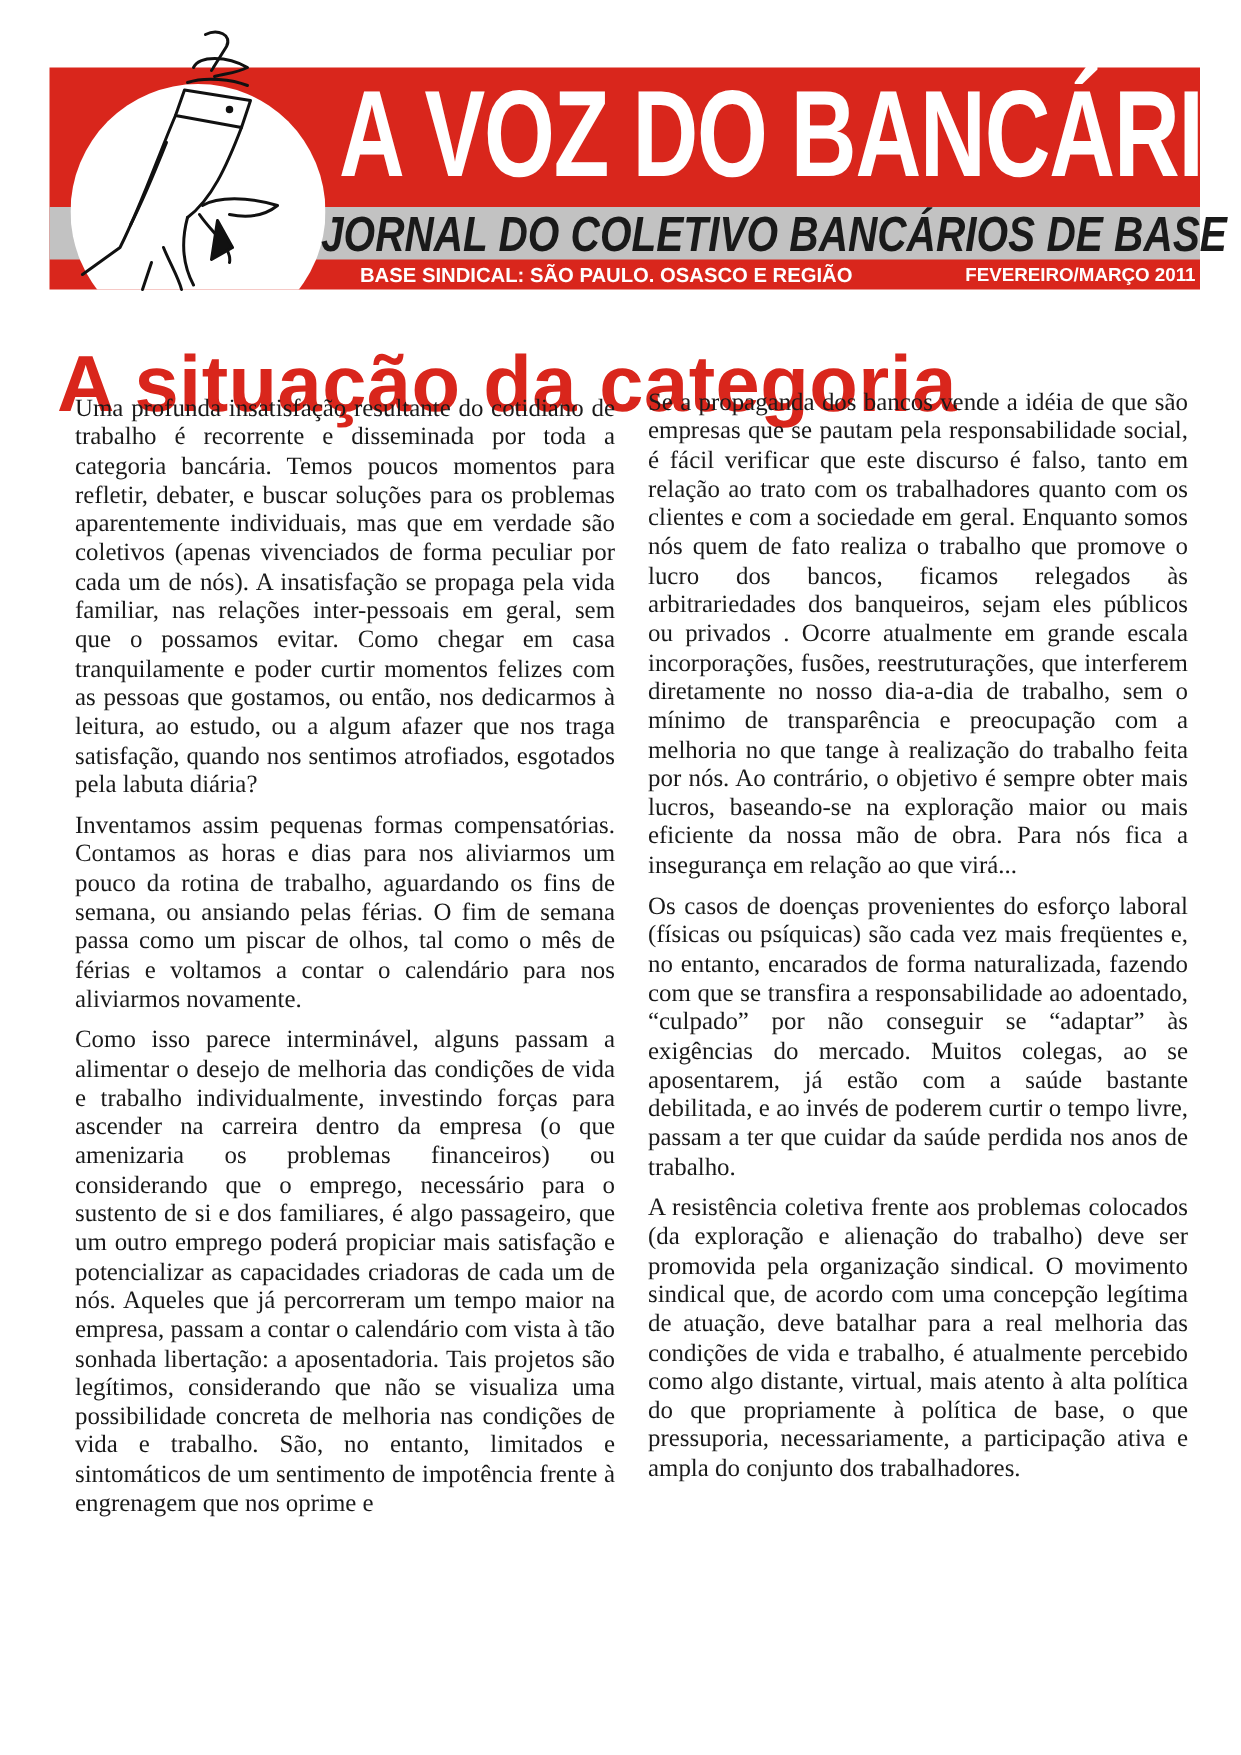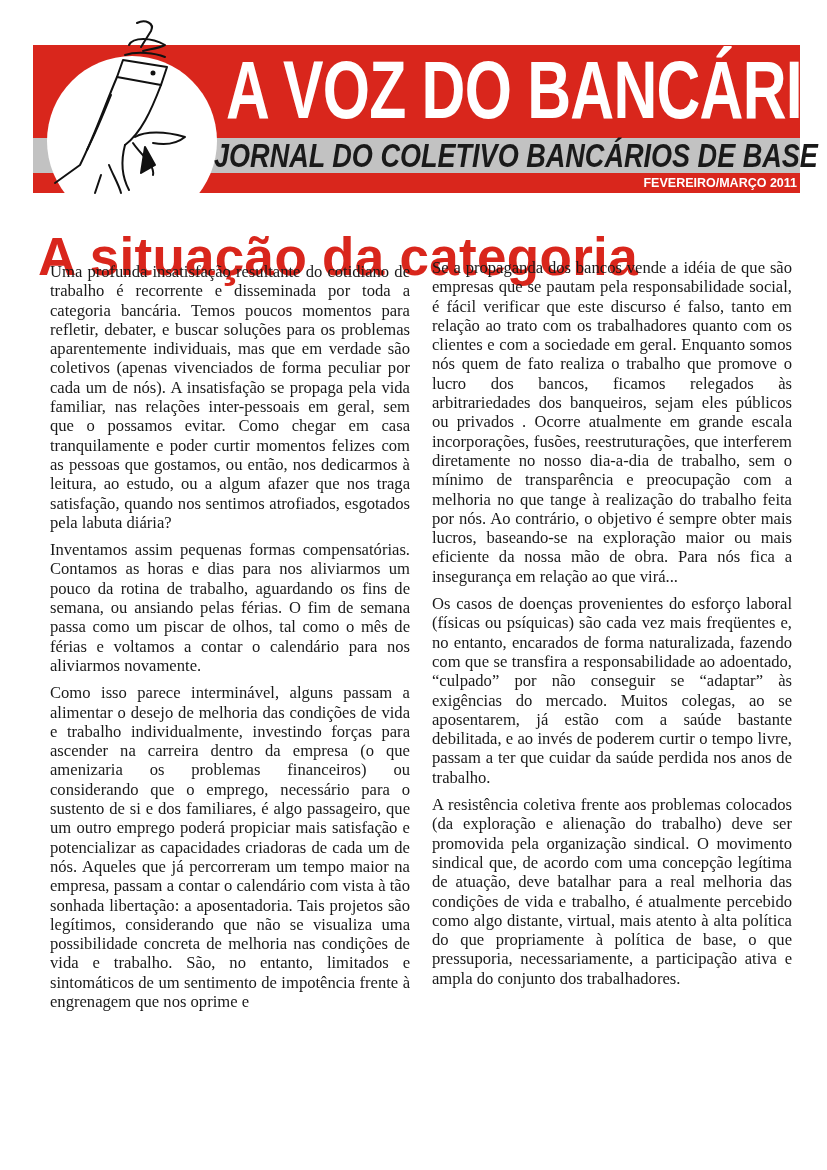--- a/index.html
+++ b/index.html
@@ -54,20 +54,21 @@
       <path d="M110 122 C120 116 140 116 160 122 C150 130 138 130 128 128"></path>
       <path d="M108 128 C116 140 130 150 128 160"></path>
       <path d="M120 132 L130 150 L116 158 Z" fill="#111"></path>
       <path d="M100 130 C96 145 96 160 104 175"></path>
       <path d="M84 150 C88 160 94 170 96 178"></path>
       <path d="M76 160 L70 178"></path>
     </g>
   </svg>
   <div class="paper-name">A VOZ DO BANCÁRIO</div>
   <div class="subtitle">JORNAL DO COLETIVO BANCÁRIOS DE BASE</div>
+  <div class="base-sindical">BASE SINDICAL: SÃO PAULO. OSASCO E REGIÃO</div>
   <div class="edition-date">FEVEREIRO/MARÇO 2011</div>
 </header>
 
 <h1 class="headline">A situação da categoria</h1>
 
 <section class="column col-left">
   <p>Uma profunda insatisfação resultante do cotidiano de trabalho é recorrente e disseminada por toda a categoria bancária. Temos poucos momentos para refletir, debater, e buscar soluções para os problemas aparentemente individuais, mas que em verdade são coletivos (apenas vivenciados de forma peculiar por cada um de nós). A insatisfação se propaga pela vida familiar, nas relações inter-pessoais em geral, sem que o possamos evitar. Como chegar em casa tranquilamente e poder curtir momentos felizes com as pessoas que gostamos, ou então, nos dedicarmos à leitura, ao estudo, ou a algum afazer que nos traga satisfação, quando nos sentimos atrofiados, esgotados pela labuta diária?</p>
   <p>Inventamos assim pequenas formas compensatórias. Contamos as horas e dias para nos aliviarmos um pouco da rotina de trabalho, aguardando os fins de semana, ou ansiando pelas férias. O fim de semana passa como um piscar de olhos, tal como o mês de férias e voltamos a contar o calendário para nos aliviarmos novamente.</p>
   <p>Como isso parece interminável, alguns passam a alimentar o desejo de melhoria das condições de vida e trabalho individualmente, investindo forças para ascender na carreira dentro da empresa (o que amenizaria os problemas financeiros) ou considerando que o emprego, necessário para o sustento de si e dos familiares, é algo passageiro, que um outro emprego poderá propiciar mais satisfação e potencializar as capacidades criadoras de cada um de nós. Aqueles que já percorreram um tempo maior na empresa, passam a contar o calendário com vista à tão sonhada libertação: a aposentadoria. Tais projetos são legítimos, considerando que não se visualiza uma possibilidade concreta de melhoria nas condições de vida e trabalho. São, no entanto, limitados e sintomáticos de um sentimento de impotência frente à engrenagem que nos oprime e</p>
 </section>

